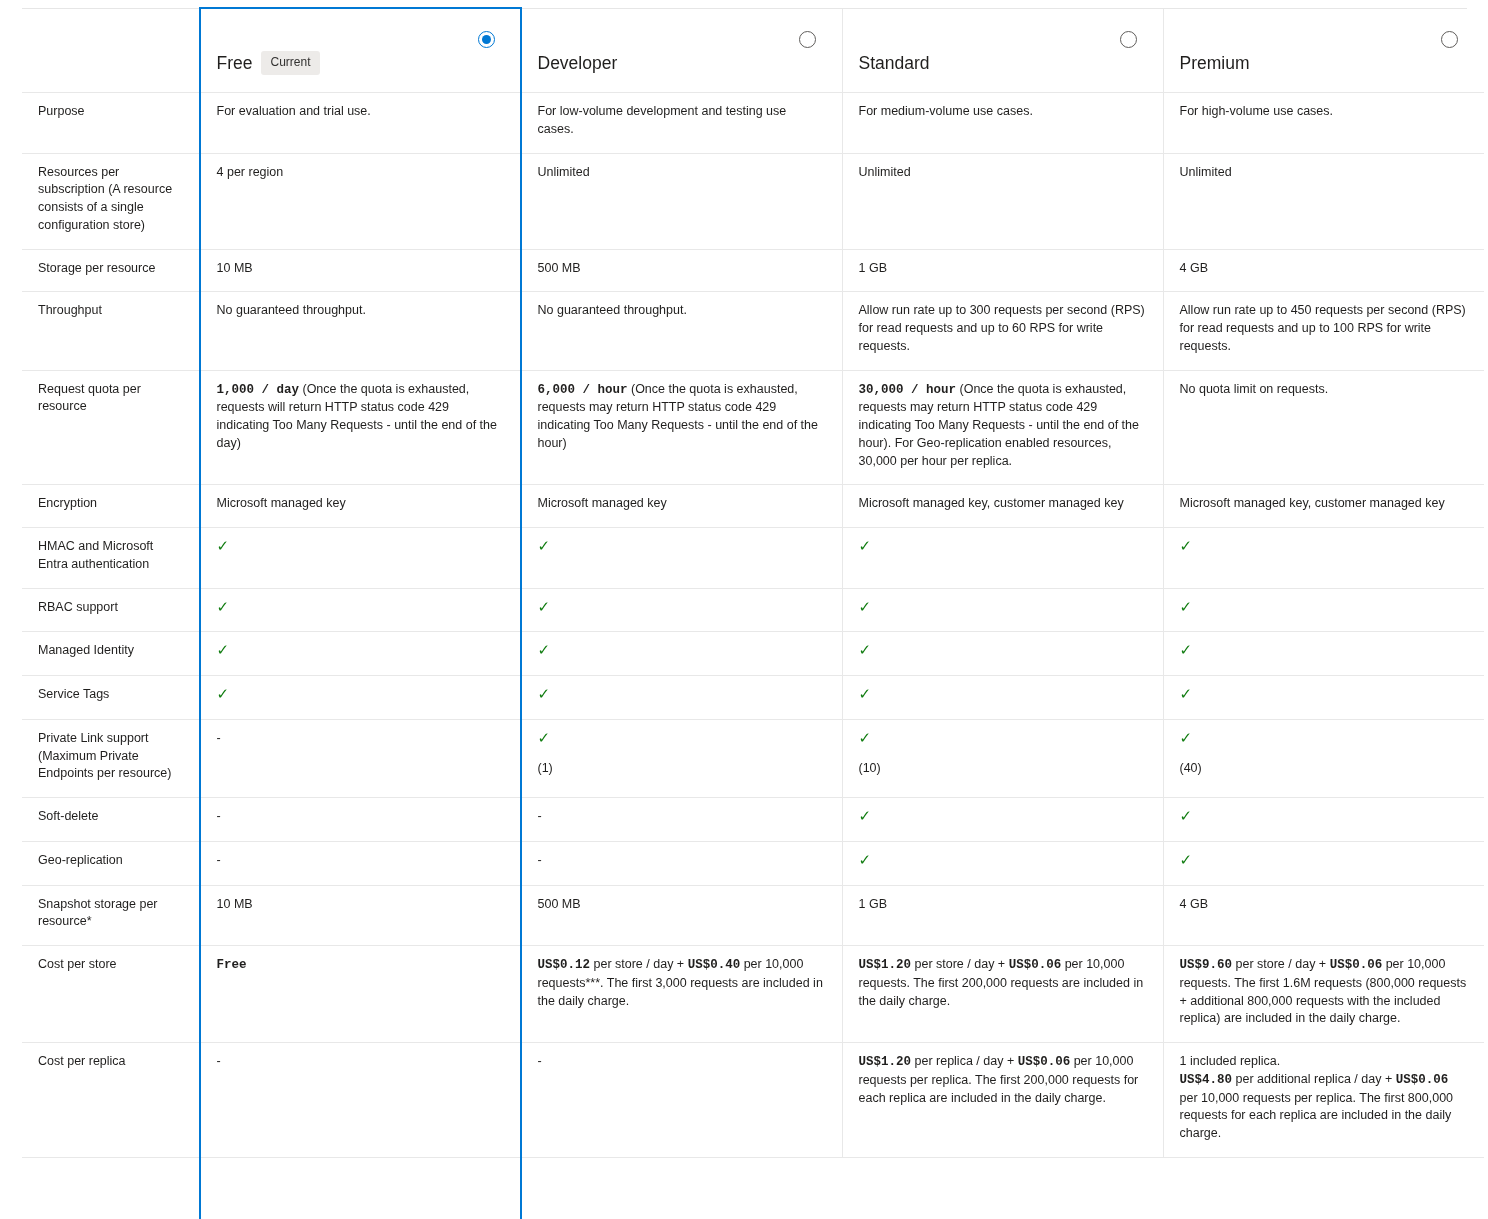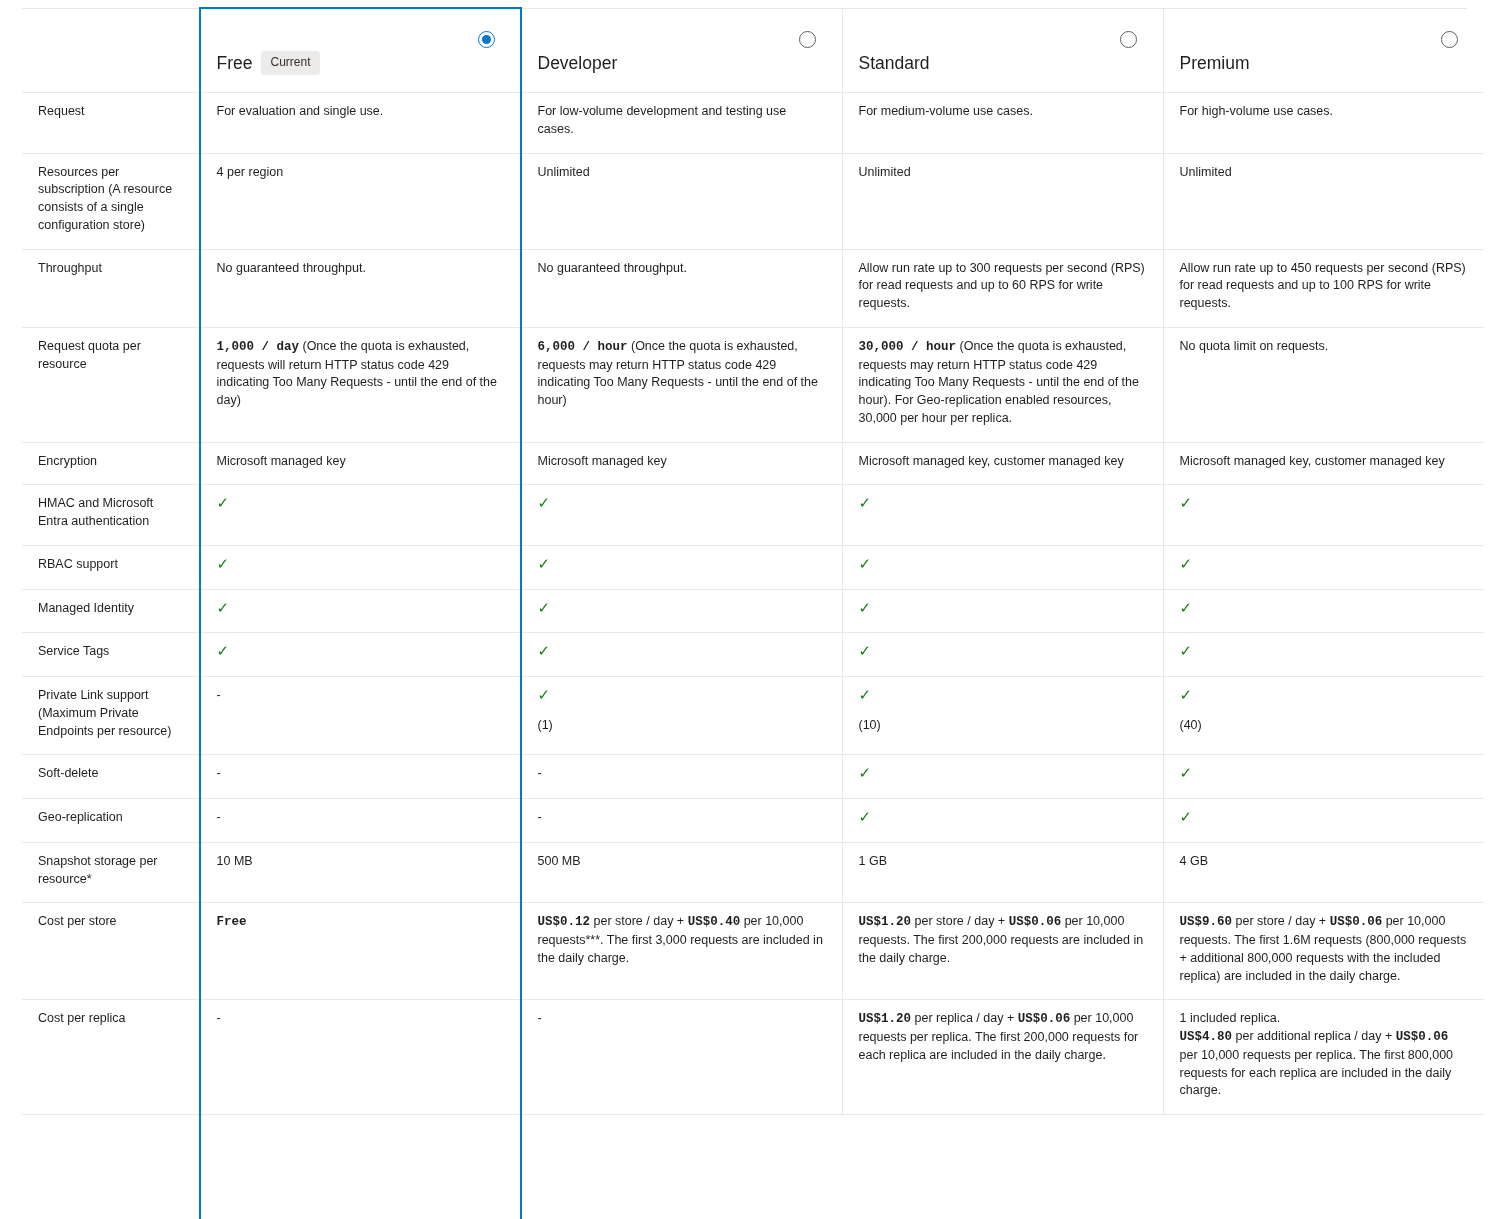--- a/index.html
+++ b/index.html
@@ -165,34 +165,41 @@
         <th class="sep-left">
           <div class="hdr-inner">
             <div class="radio"></div>
             <div class="tier-name"><span>Premium</span></div>
           </div>
         </th>
       </tr>
     </thead>
     <tbody id="tbody">
         <tr>
-          <td class="rowlabel">Request</td>
-          <td class="sep-left"><span>For evaluation and single use.</span></td>
+          <td class="rowlabel">Purpose</td>
+          <td class="sep-left"><span>For evaluation and trial use.</span></td>
           <td class="sep-left"><span>For low-volume development and testing use cases.</span></td>
           <td class="sep-left"><span>For medium-volume use cases.</span></td>
           <td class="sep-left"><span>For high-volume use cases.</span></td>
         </tr>
         <tr>
           <td class="rowlabel">Resources per subscription (A resource consists of a single configuration store)</td>
           <td class="sep-left"><span>4 per region</span></td>
           <td class="sep-left"><span>Unlimited</span></td>
           <td class="sep-left"><span>Unlimited</span></td>
           <td class="sep-left"><span>Unlimited</span></td>
         </tr>
         <tr>
+          <td class="rowlabel">Storage per resource</td>
+          <td class="sep-left"><span>10 MB</span></td>
+          <td class="sep-left"><span>500 MB</span></td>
+          <td class="sep-left"><span>1 GB</span></td>
+          <td class="sep-left"><span>4 GB</span></td>
+        </tr>
+        <tr>
           <td class="rowlabel">Throughput</td>
           <td class="sep-left"><span>No guaranteed throughput.</span></td>
           <td class="sep-left"><span>No guaranteed throughput.</span></td>
           <td class="sep-left"><span>Allow run rate up to 300 requests per second (RPS) for read requests and up to 60 RPS for write requests.</span></td>
           <td class="sep-left"><span>Allow run rate up to 450 requests per second (RPS) for read requests and up to 100 RPS for write requests.</span></td>
         </tr>
         <tr>
           <td class="rowlabel">Request quota per resource</td>
           <td class="sep-left"><b>1,000 / day</b><span> (Once the quota is exhausted, requests will return HTTP status code 429 indicating Too Many Requests - until the end of the day)</span></td>
           <td class="sep-left"><b>6,000 / hour</b><span> (Once the quota is exhausted, requests may return HTTP status code 429 indicating Too Many Requests - until the end of the hour)</span></td>

